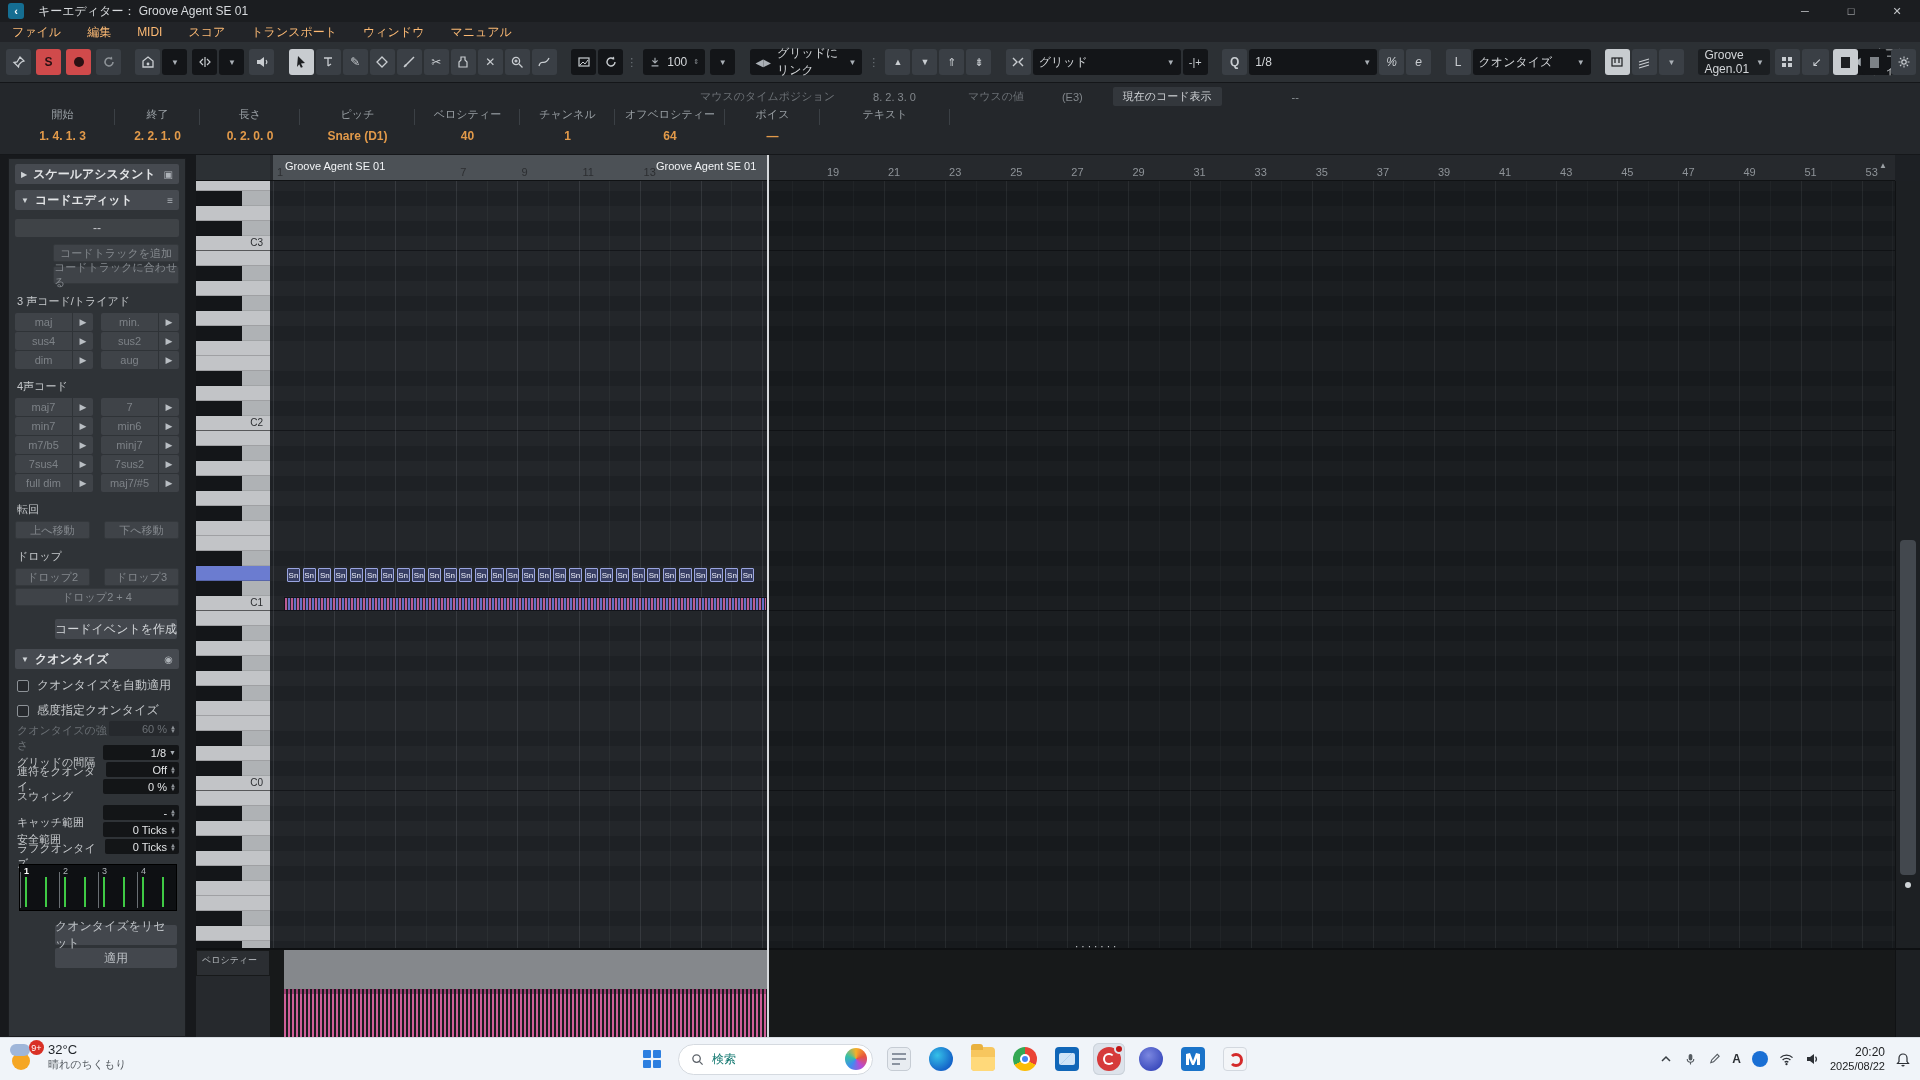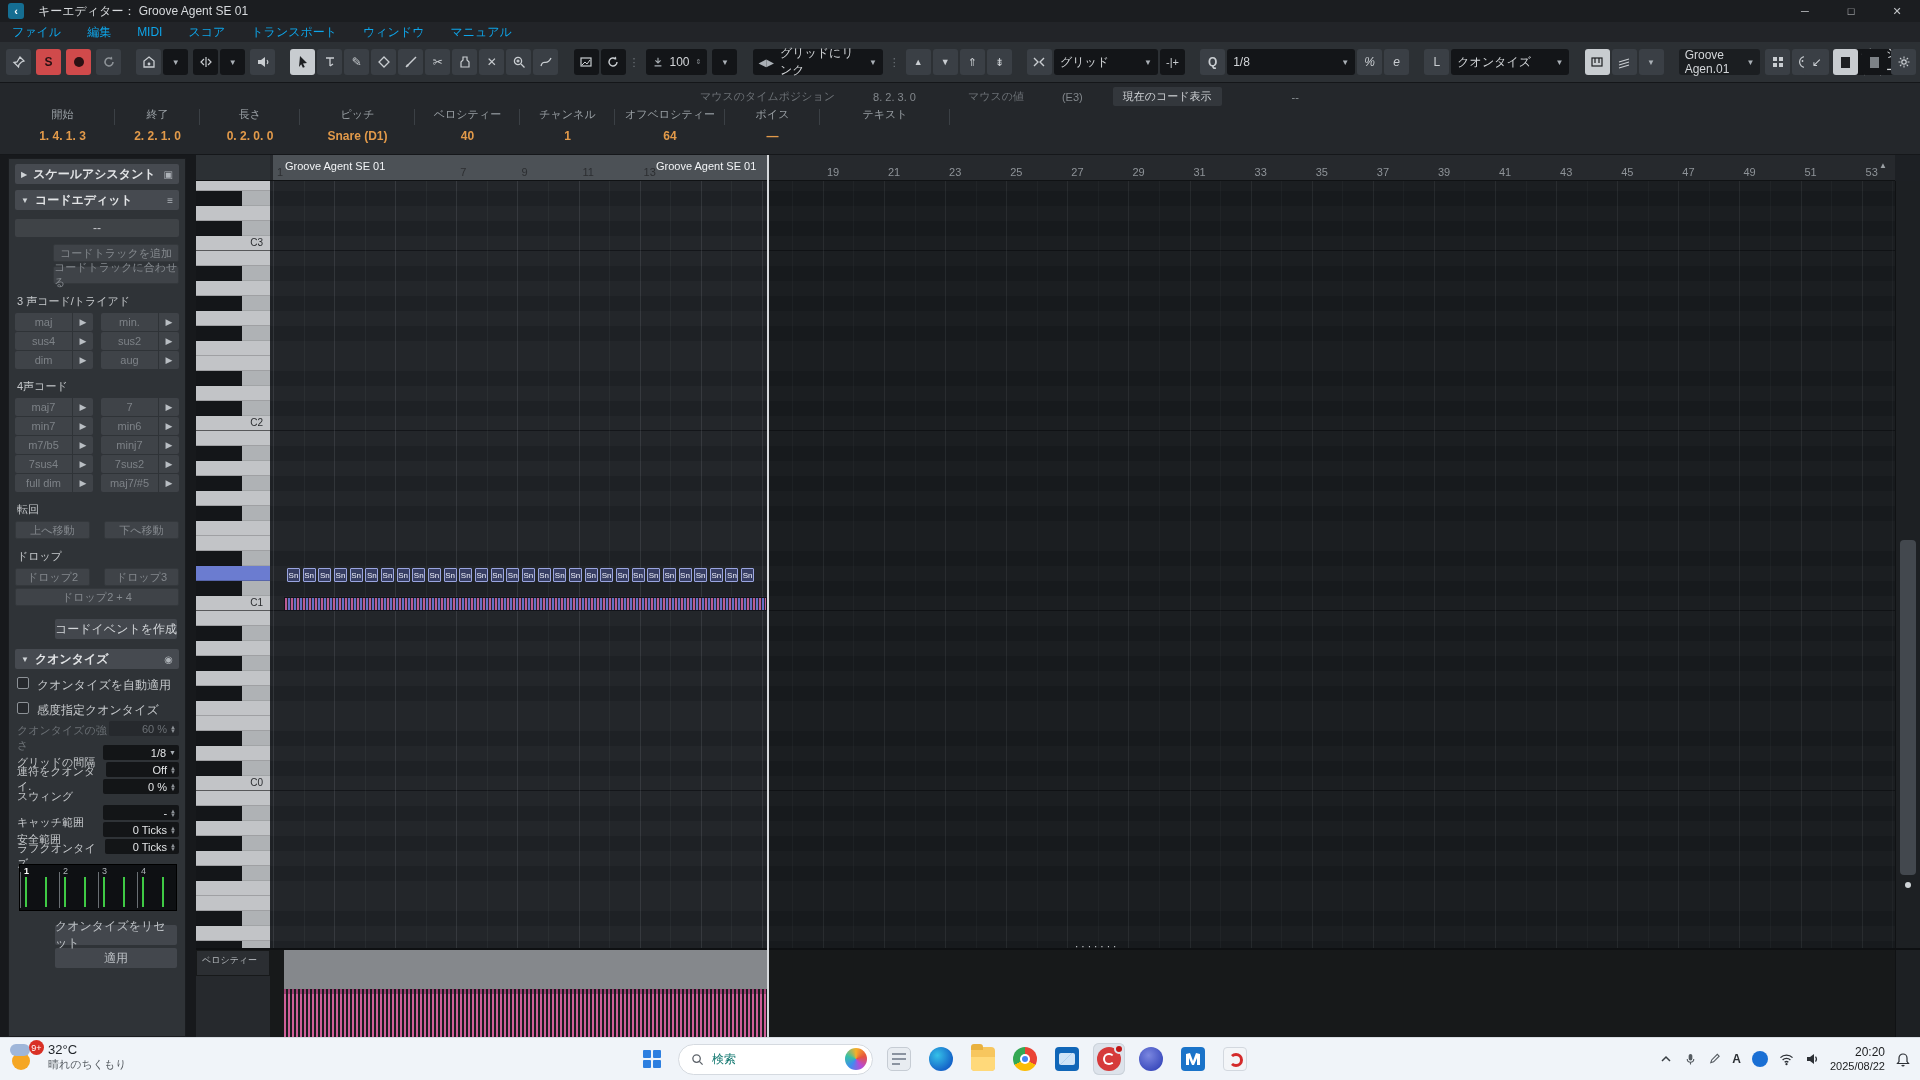--- a/index.html
+++ b/index.html
@@ -6,21 +6,21 @@
   *{box-sizing:border-box;font-family:"Liberation Sans","DejaVu Sans",sans-serif;}
   #app{position:relative;width:1920px;height:1080px;background:#24272b;overflow:hidden;color:#c9cdd1;}
   
   #titlebar{position:absolute;left:0;top:0;width:1920px;height:22px;background:#1b1d20;display:flex;align-items:center;}
   #titlebar .appicon{width:16px;height:16px;margin-left:8px;border-radius:3px;background:#156e92;color:#fff;font-size:11px;display:flex;align-items:center;justify-content:center;font-weight:bold;}
   #titlebar .title{margin-left:14px;font-size:12px;color:#d7dadd;}
   #wincontrols{position:absolute;right:0;top:0;height:22px;display:flex;}
   #wincontrols div{width:46px;height:22px;display:flex;align-items:center;justify-content:center;color:#c2c5c8;font-size:11px;}
   
   #menubar{position:absolute;left:0;top:22px;width:1920px;height:20px;background:#222428;display:flex;align-items:center;gap:26px;padding-left:12px;}
-  #menubar span{font-size:12px;color:#0ea5e9;}
+  #menubar span{font-size:12px;color:#fdba74;}
   
   #toolbar{position:absolute;left:0;top:42px;width:1920px;height:41px;background:#2c3034;border-bottom:1px solid #141619;display:flex;align-items:center;padding:0 6px;gap:5px;}
   .tbb{height:26px;min-width:25px;padding:0 4px;background:#3a3f45;border-radius:3px;display:flex;align-items:center;justify-content:center;color:#c9cdd1;font-size:12px;}
   .tbb.red{background:#d04a4b;color:#2a1113;font-weight:bold;}
   .tbb.sel{background:#c8ccd0;color:#1d1f22;}
   .tbb.dark{background:#131518;}
   .tbb svg{display:block}
   .tbgroup{display:flex;align-items:center;gap:2px;}
   .tbbox{height:26px;background:#131518;border-radius:3px;display:flex;align-items:center;padding:0 6px;gap:6px;color:#d3d6d9;font-size:12px;}
   .caret{font-size:8px;color:#aab0b6;}
@@ -57,21 +57,21 @@
   .halfrow{display:flex;gap:14px;margin:2px 2px 0 2px;}
   .halfrow .sb-btn{flex:1;}
   .qrow{display:flex;align-items:center;justify-content:space-between;margin:2px 2px 0 4px;height:15px;}
   .qrow .ql{font-size:11px;color:#c6c9cc;margin-top:19px;}
   .qrow.dim .ql{color:#6b7075;}
   .qval{width:76px;height:15px;background:#131517;border-radius:2px;display:flex;align-items:center;color:#e3e5e7;font-size:11px;padding:0 3px;}
   .qrow.dim .qval{background:#26292d;color:#6b7075;}
   .qval .vtxt{flex:1;text-align:right;padding-right:3px;}
   .qval .stp{display:flex;flex-direction:column;line-height:4px;font-size:6px;color:#8d9297;}
   .qval .dd{font-size:7px;color:#aab0b6;}
-  .cbrow{display:flex;align-items:flex-start;gap:8px;margin:8px 2px 0 4px;}
+  .cbrow{display:flex;align-items:center;gap:8px;margin:8px 2px 0 4px;}
   .cbrow .cb{width:12px;height:12px;border:1px solid #8d9297;border-radius:2px;background:#26292d;}
   .cbrow span{font-size:12px;color:#c6c9cc;}
   .actbtn{height:20px;background:#43474d;border-radius:2px;display:flex;align-items:center;justify-content:center;color:#bfc3c7;font-size:12px;margin:3px 4px 0 42px;}
   #gridviz{position:relative;height:47px;margin:10px 4px 0 6px;background:#0e1013;border:1px solid #000;}
   #gridviz .qnum{position:absolute;top:1px;font-size:9px;color:#aeb3b8;}
   #gridviz .wline{position:absolute;top:7px;bottom:2px;width:1px;background:#6a6f74;}
   #gridviz .gline{position:absolute;top:12px;bottom:3px;width:2px;background:#3fca45;}
   
   #editor{position:absolute;left:196px;top:0;right:0;height:882px;background:#1d2024;}
   #ruler{position:absolute;left:74px;top:0;right:25px;height:26px;background:#26292d;border-bottom:1px solid #101214;overflow:hidden;}
@@ -298,21 +298,21 @@
           <span style="font-size:11px">⇟</span>
         </div>
     </div>
     <div class="tbsp"></div>
     <div class="tbgroup">
       <div class="tbb">
           <svg width="14" height="14" viewBox="0 0 14 14">
             <path d="M2 3l4 4-4 4M12 3L8 7l4 4" fill="none" stroke="#c9cdd1" stroke-width="1.4"></path>
           </svg>
         </div>
-      <div class="tbbox" style="width:104px">
+      <div class="tbbox" style="width:148px">
         <span style="flex:1">グリッド</span>
         <span class="caret">▼</span>
       </div>
       <div class="tbb dark">
           <span style="font-size:11px">-|+</span>
         </div>
     </div>
     <div class="tbsp"></div>
     <div class="tbgroup">
       <div class="tbb">

